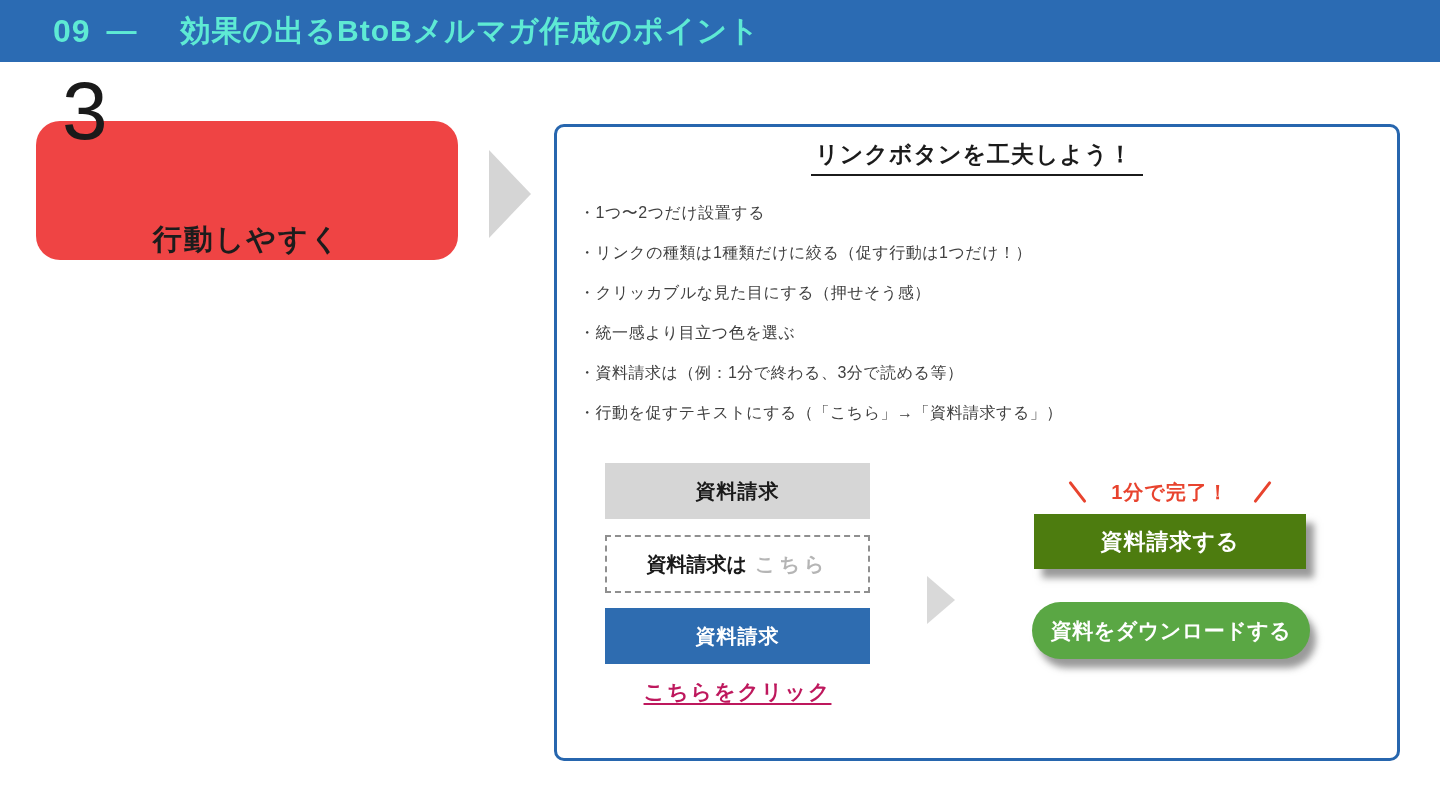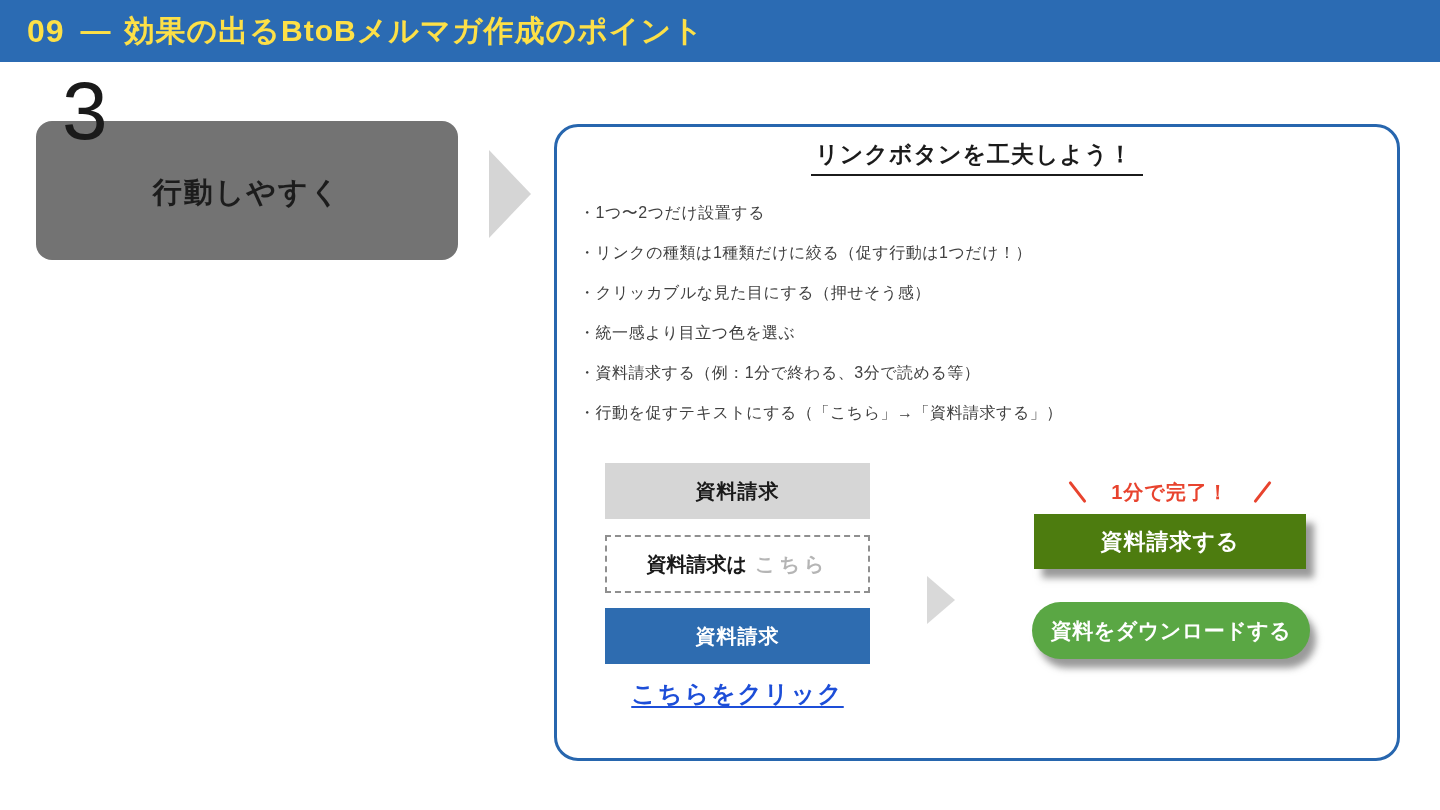--- a/index.html
+++ b/index.html
@@ -13,62 +13,62 @@
     width: 1440px; height: 810px;
     background: #ffffff;
   }
 
   
   .header-bar {
     position: absolute; top: 0; left: 0;
     width: 1440px; height: 62px;
     background: #2b6bb3;
     display: flex; align-items: center;
-    padding-left: 27px;
-    color: #fde047;
+    padding-left: 53px;
+    color: #5eead4;
   }
   .header-number {
     font-size: 32px; font-weight: bold; letter-spacing: 1px;
     font-stretch: condensed;
   }
   .header-dash { font-size: 30px; font-weight: bold; margin: 0 14px 0 16px; }
-  .header-title { font-size: 30px; font-weight: bold; letter-spacing: 1px; }
+  .header-title { font-size: 30px; font-weight: bold; letter-spacing: 1px; margin-left: 30px; }
 
   
   .step-number {
     position: absolute; left: 62px; top: 70px;
     font-size: 82px; line-height: 1; color: #1a1a1a;
     font-weight: 400; z-index: 3;
   }
   .step-card {
     position: absolute; left: 36px; top: 121px;
     width: 422px; height: 139px;
-    background: #737373; border-radius: 16px;
-    display: flex; align-items: center; justify-content: center;
+    background: #ef4444; border-radius: 24px;
+    display: flex; align-items: flex-end; justify-content: center;
     z-index: 2;
   }
   .step-label {
     font-size: 29px; font-weight: bold; color: #1c1c1c;
     letter-spacing: 2px; margin-top: 4px;
   }
   .big-arrow {
     position: absolute; left: 489px; top: 150px;
     width: 0; height: 0;
     border-top: 44px solid transparent;
     border-bottom: 44px solid transparent;
     border-left: 42px solid #d5d5d5;
   }
 
   
   .panel {
     position: absolute; left: 554px; top: 124px;
     width: 846px; height: 637px;
     background: #ffffff;
     border: 3px solid #2766ae;
-    border-radius: 24px;
+    border-radius: 10px;
   }
   .panel-title-row {
     position: absolute; top: 12px; left: 0; width: 100%;
     text-align: center;
   }
   .panel-title {
     display: inline-block;
     font-size: 23px; font-weight: bold; color: #1b1b1b;
     letter-spacing: 1px;
     border-bottom: 2.5px solid #1b1b1b;
@@ -110,22 +110,22 @@
     background: #2e6cb0;
     display: flex; align-items: center; justify-content: center;
     font-size: 20px; font-weight: bold; color: #ffffff;
     letter-spacing: 1px;
   }
   .ex-text-link-row {
     position: absolute; left: 48px; top: 551px;
     width: 265px; text-align: center;
   }
   .ex-text-link {
-    font-size: 24px; font-weight: bold;
-    color: #1d4ed8; text-decoration: underline;
+    font-size: 21px; font-weight: bold;
+    color: #be185d; text-decoration: underline;
     text-underline-offset: 4px; letter-spacing: 2px;
     cursor: default;
   }
 
   
   .small-arrow {
     position: absolute; left: 370px; top: 449px;
     width: 0; height: 0;
     border-top: 24px solid transparent;
     border-bottom: 24px solid transparent;
@@ -190,21 +190,21 @@
 
     <div class="panel-title-row">
       <span class="panel-title">リンクボタンを工夫しよう！</span>
     </div>
 
     <ul class="bullet-list">
       <li>・1つ〜2つだけ設置する</li>
       <li>・リンクの種類は1種類だけに絞る（促す行動は1つだけ！）</li>
       <li>・クリッカブルな見た目にする（押せそう感）</li>
       <li>・統一感より目立つ色を選ぶ</li>
-      <li>・資料請求する（例：1分で終わる、3分で読める等）</li>
+      <li>・資料請求は（例：1分で終わる、3分で読める等）</li>
       <li>・行動を促すテキストにする（「こちら」→「資料請求する」）</li>
     </ul>
 
     <div class="ex-gray-button">資料請求</div>
 
     <div class="ex-dashed-button">
       <span>資料請求は</span>
       <span class="muted">こちら</span>
     </div>
 

